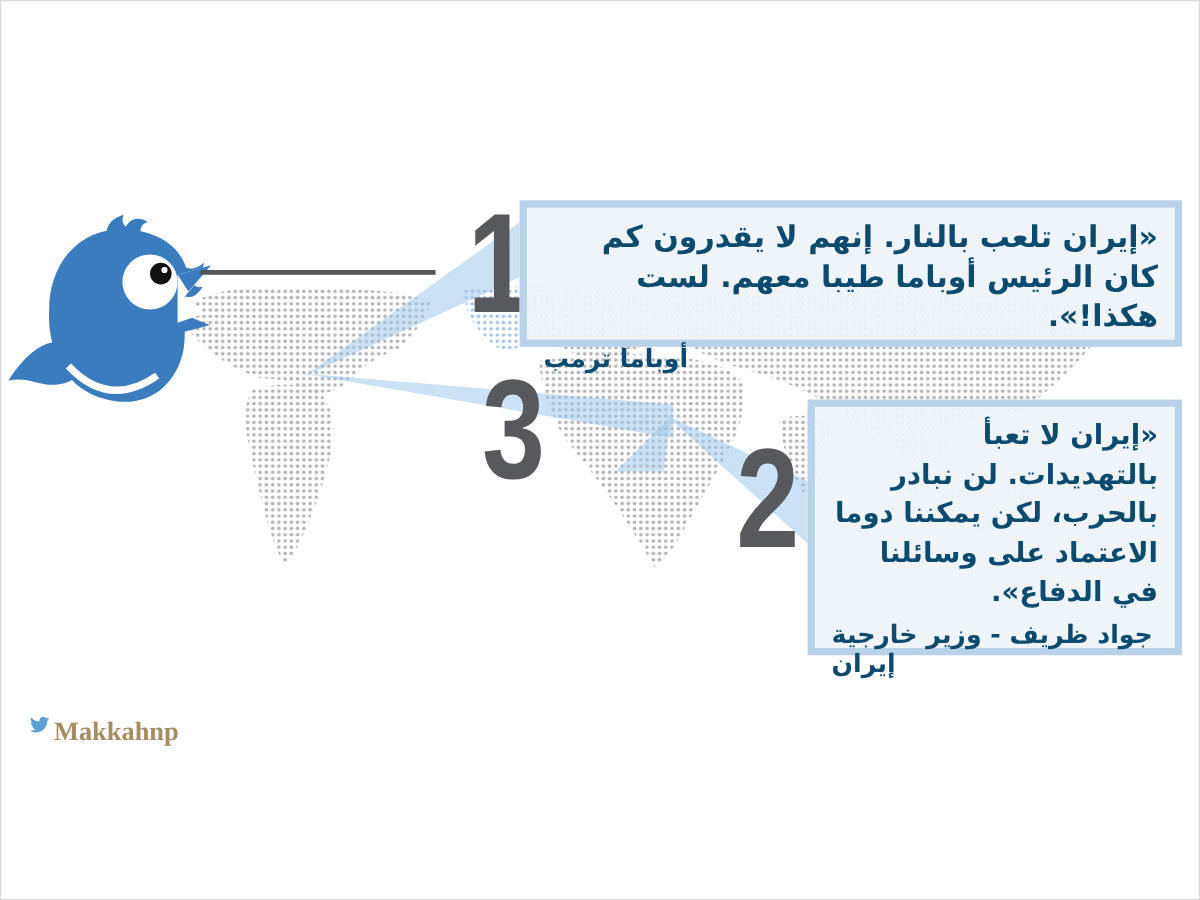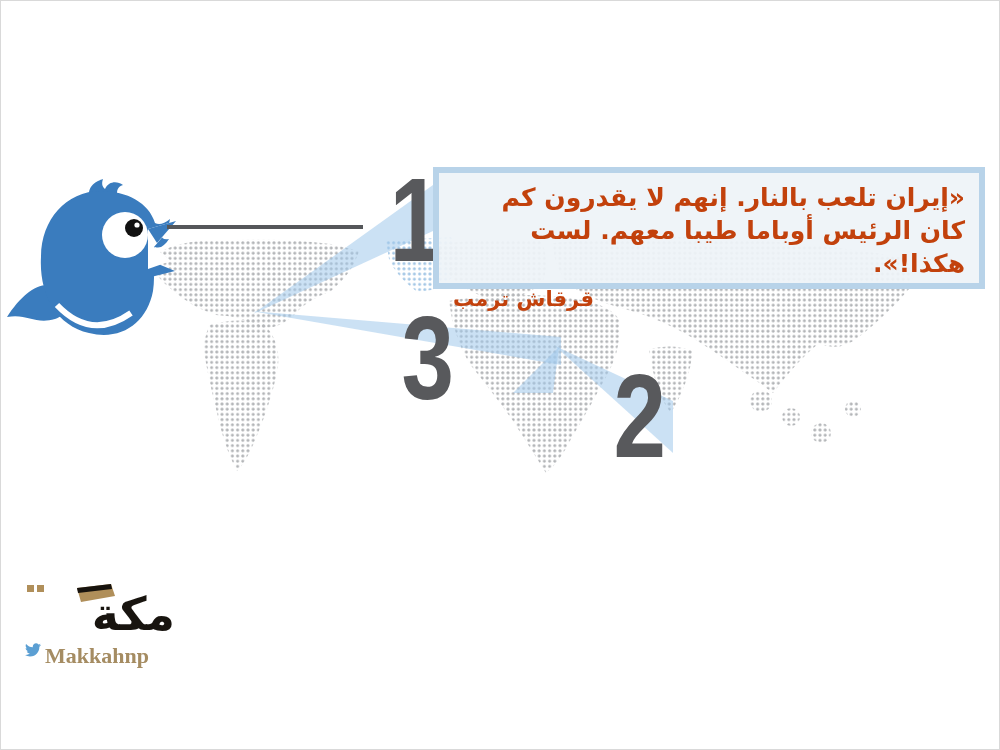--- a/index.html
+++ b/index.html
@@ -18,21 +18,21 @@
     transform:scaleX(.8);transform-origin:center top;
   }
   .num1{left:382px;top:160px;}
   .num3{left:394px;top:298px;}
   .num2{left:606px;top:356px;}
 
   
   .qbox{
     position:absolute;box-sizing:border-box;
     border:6px solid #b8d3e9;background:rgba(238,243,248,.93);
-    direction:rtl;color:#c2410c;padding:8px 14px;
+    direction:rtl;color:#0c4a6e;padding:8px 14px;
   }
   .box1{left:432px;top:166px;width:552px;height:122px;}
   .box2{left:672px;top:332px;width:312px;height:213px;}
   .box3{left:7px;top:382px;width:530px;height:174px;}
   .quote{font-weight:bold;font-size:25px;line-height:1.32;text-align:right;margin:0;}
   .box2 .quote{font-size:23px;line-height:1.42;}
   .box3 .quote{text-align:center;font-size:24px;}
   .author{font-weight:bold;font-size:21px;margin-top:7px;text-align:left;}
   .box3 .author{text-align:center;}
 
@@ -103,23 +103,27 @@
       <polygon points="558,346 552,392 512,392"></polygon>
     </g>
   </svg>
 
   <div class="bignum num1">1</div>
   <div class="bignum num2">2</div>
   <div class="bignum num3">3</div>
 
   <div class="qbox box1">
     <p class="quote">«إيران تلعب بالنار. إنهم لا يقدرون كم كان الرئيس أوباما طيبا معهم. لست هكذا!».</p>
-    <div class="author">قرقاش ترمب</div>
+    <div class="author">أوباما ترمب</div>
   </div>
 
+  <div class="qbox box2">
+    <p class="quote">«إيران لا تعبأ بالتهديدات. لن نبادر بالحرب، لكن يمكننا دوما الاعتماد على وسائلنا في الدفاع».</p>
+    <div class="author">جواد ظريف - وزير خارجية إيران</div>
+  </div>
 
 
   <div class="bird">
     <svg width="172" height="182" viewBox="0 0 172 182">
       <g fill="#3a7cbe">
 
         <path d="M60,116 C42,98 20,112 2,140 C22,136 30,148 50,142 C62,138 64,130 60,116 Z"></path>
 
         <path d="M84,22 C82,8 92,4 98,2 C96,8 98,10 100,12 C104,4 112,4 118,8 C112,10 112,14 112,18 Z"></path>
 
@@ -135,29 +139,20 @@
       <circle cx="129" cy="51" r="9" fill="#111111"></circle>
       <circle cx="132" cy="48" r="2.6" fill="#ffffff"></circle>
 
       <path d="M52,128 Q86,164 126,136" stroke="#ffffff" stroke-width="6" fill="none"></path>
     </svg>
   </div>
 
   <div class="title-underline"></div>
 
   <div class="brand">
-    <div class="brand-word">
-      <span class="gold-dot gd1"></span>
-      <span class="gold-dot gd2"></span>
-      <svg class="kaaba" width="44" height="22" viewBox="0 0 44 22">
-        <polygon points="6,6 40,2 44,14 10,20" fill="#b08f5a"></polygon>
-        <polygon points="6,6 40,2 41,7 7,11" fill="#17130e"></polygon>
-      </svg>
-      <span>مكة</span>
-    </div>
     <div class="handle">
       <svg width="16" height="14" viewBox="0 0 24 20">
         <path fill="#5b9fd3" d="M24,2.4 C23.1,2.8 22.2,3 21.2,3.2 C22.2,2.6 23,1.6 23.4,0.5 C22.4,1.1 21.4,1.5 20.2,1.7 C19.3,0.7 18,0 16.6,0 C13.9,0 11.7,2.2 11.7,4.9 C11.7,5.3 11.7,5.7 11.8,6 C7.7,5.8 4.1,3.9 1.6,0.9 C1.2,1.7 1,2.6 1,3.5 C1,5.2 1.9,6.7 3.2,7.6 C2.4,7.6 1.6,7.4 1,7 C1,7 1,7 1,7.1 C1,9.5 2.7,11.5 4.9,11.9 C4.5,12 4,12.1 3.6,12.1 C3.3,12.1 3,12.1 2.7,12 C3.3,14 5.1,15.4 7.3,15.4 C5.6,16.7 3.5,17.5 1.2,17.5 C0.8,17.5 0.4,17.5 0,17.4 C2.2,18.8 4.8,19.6 7.5,19.6 C16.6,19.6 21.5,12.2 21.5,5.7 C21.5,5.5 21.5,5.3 21.5,5.1 C22.5,4.4 23.3,3.5 24,2.4 Z"></path>
       </svg>
       <span class="handle-text">Makkahnp</span>
     </div>
   </div>
 
 </div>
 

